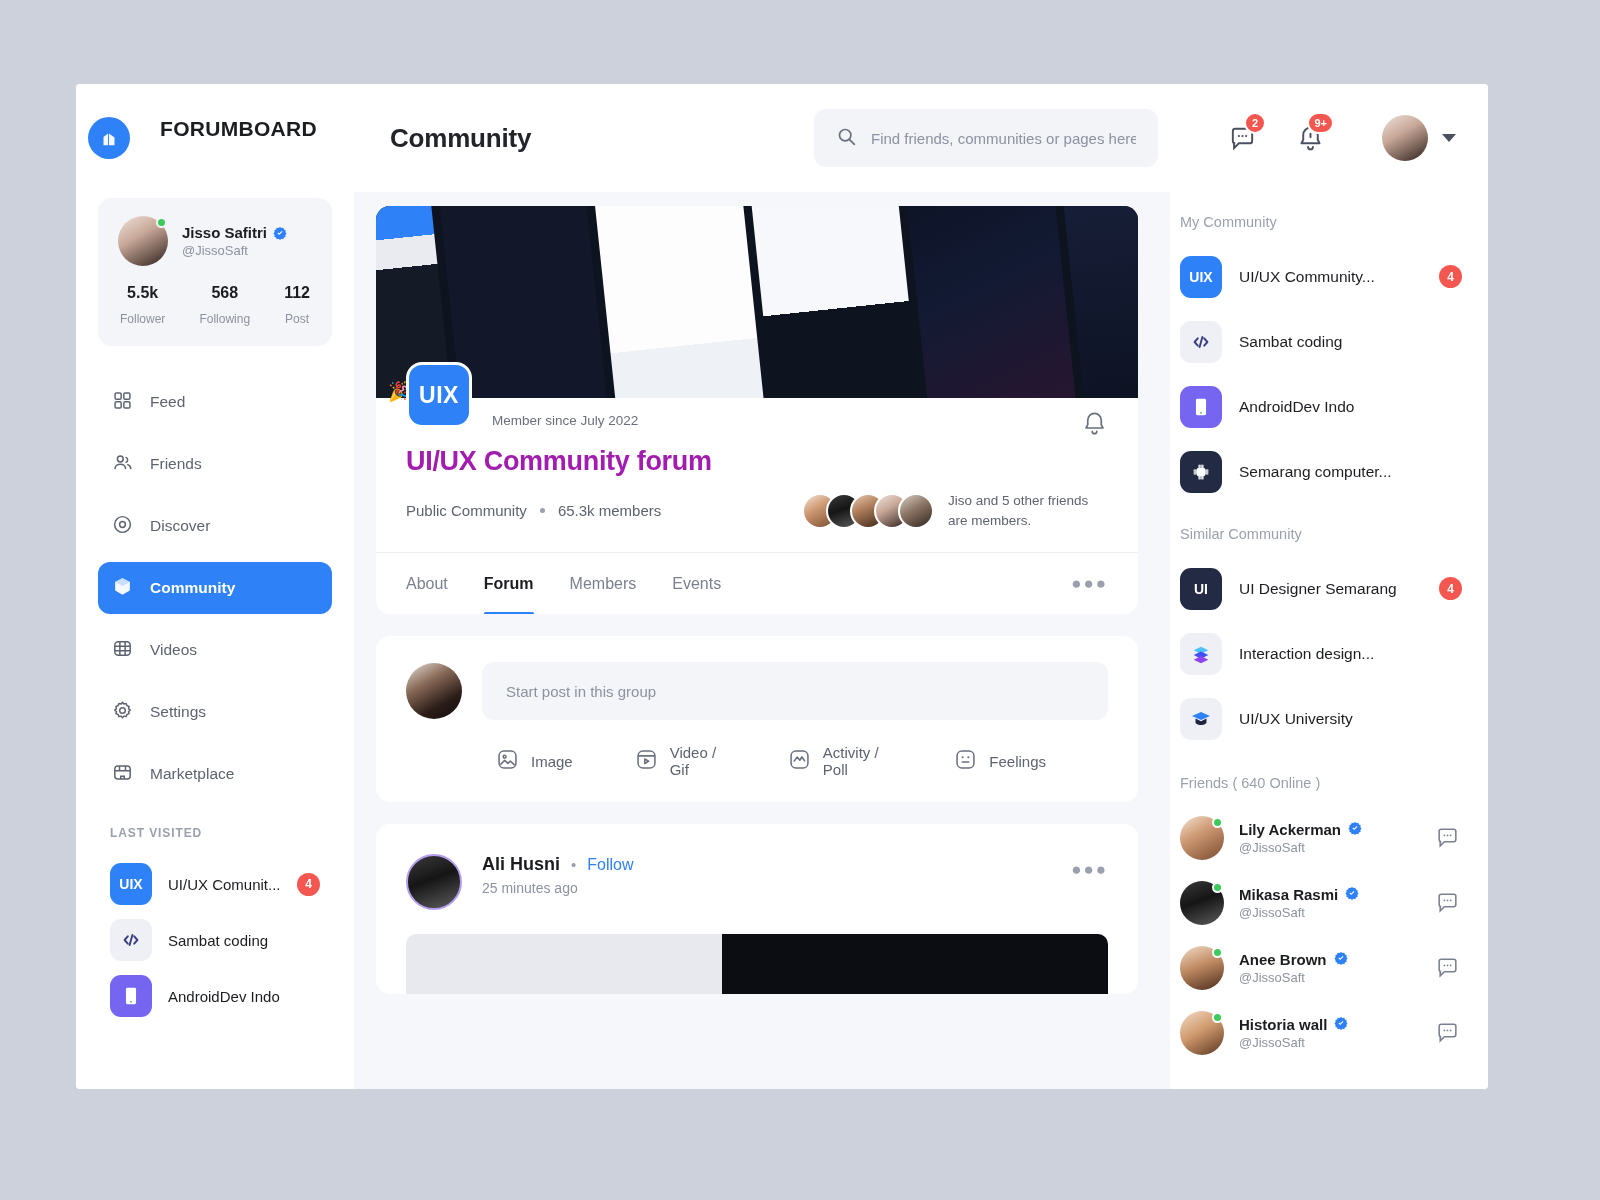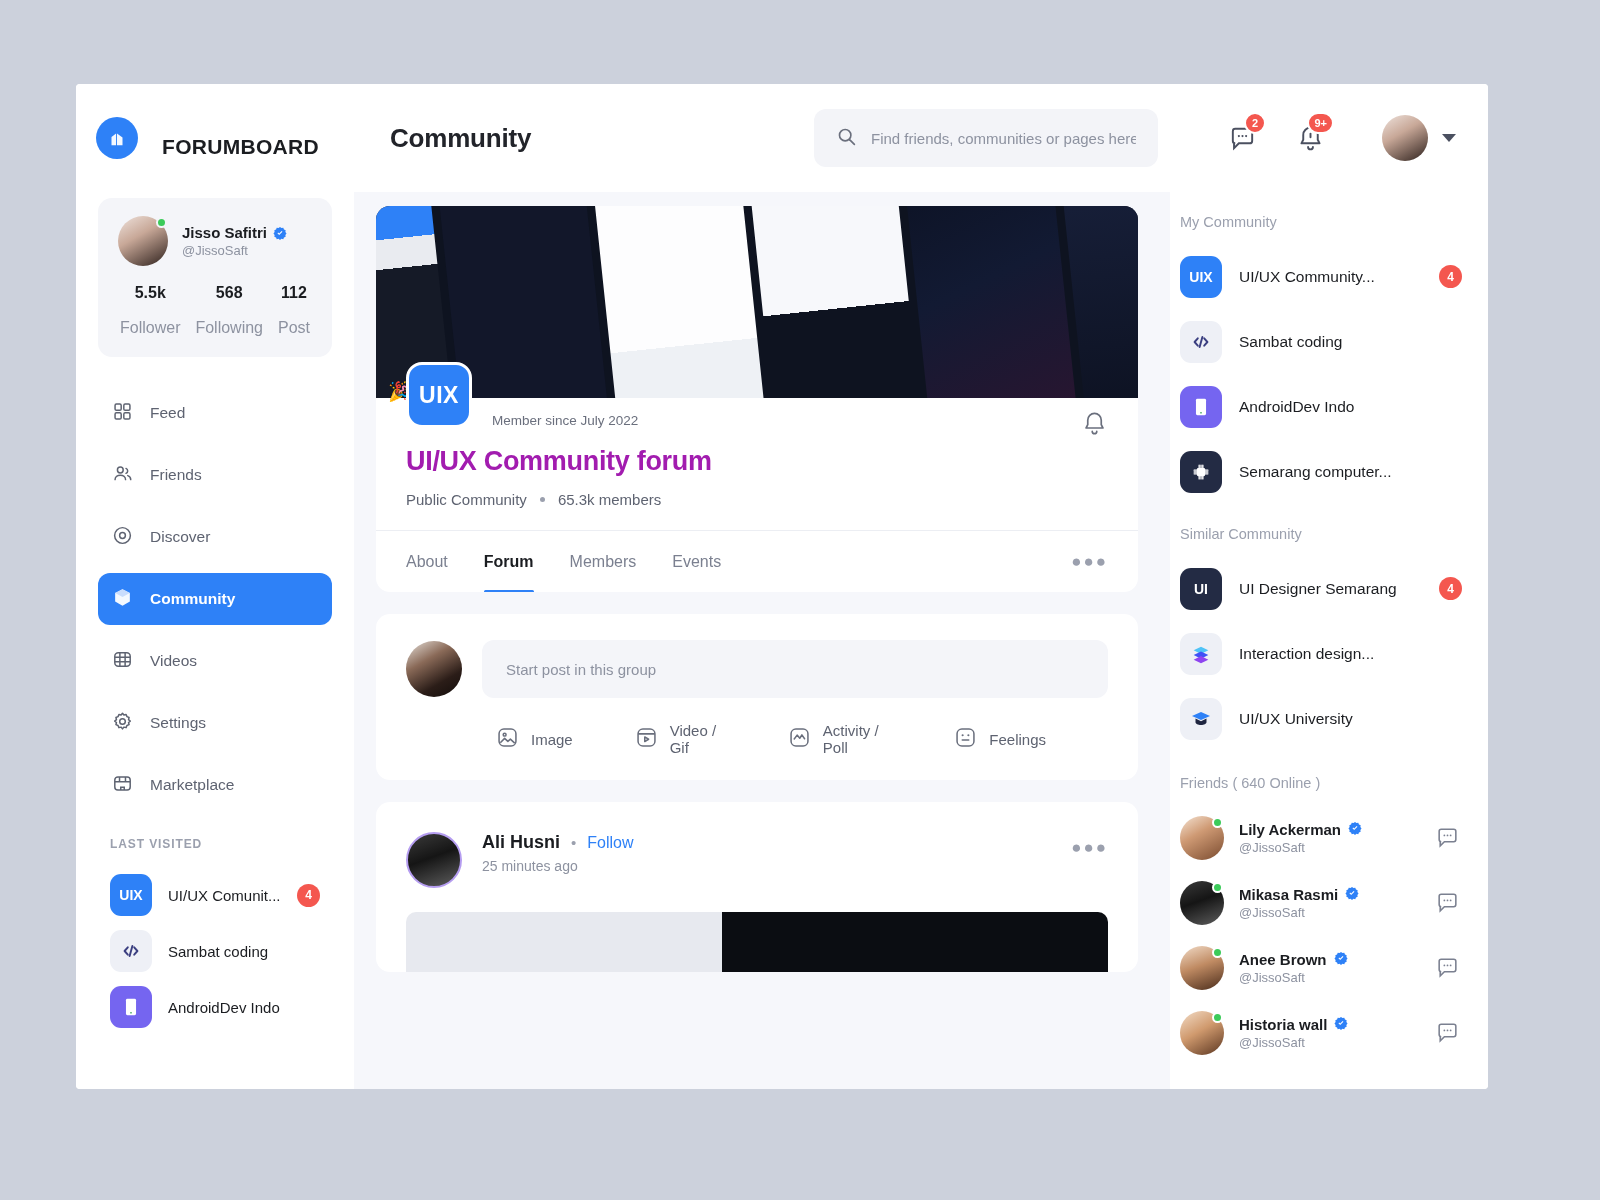--- a/index.html
+++ b/index.html
@@ -27,23 +27,23 @@
     flex: 0 0 108px;
     display: flex;
     align-items: center;
     background: #fff;
     position: relative;
   }
   .brand {
     width: 278px;
     flex: 0 0 278px;
     display: flex;
-    align-items: flex-end;
-    gap: 24px;
-    padding-left: 20px;
+    align-items: flex-start;
+    gap: 30px;
+    padding-left: 12px;
   }
   .brand-logo {
     width: 42px; height: 42px;
     border-radius: 50%;
     background: #2e81f7;
     display: flex; align-items: center; justify-content: center;
   }
   .brand-name {
     font-size: 21px;
     font-weight: 700;
@@ -128,21 +128,21 @@
     position: absolute; top: 1px; right: 1px;
     width: 11px; height: 11px; border-radius: 50%;
     background: #3ccb5a; border: 2px solid #f4f5f9;
   }
   .pname { display: flex; align-items: center; gap: 6px; font-size: 15px; font-weight: 700; color: #1b1d21; }
   .phandle { font-size: 13px; color: #8d92a0; margin-top: 2px; }
   .verified { width: 14px; height: 14px; display: inline-block; }
   .stats { display: flex; justify-content: space-between; margin-top: 18px; padding: 0 2px; }
   .stat { text-align: center; }
   .stat-num { font-size: 16px; font-weight: 700; color: #1b1d21; }
-  .stat-lbl { font-size: 16px; color: #8d92a0; margin-top: 17px; text-align: center; }
+  .stat-lbl { font-size: 12px; color: #8d92a0; margin-top: 10px; text-align: center; }
 
   .nav { margin-top: 30px; }
   .nav-item {
     display: flex; align-items: center; gap: 17px;
     height: 52px;
     padding: 0 14px;
     border-radius: 12px;
     color: #5e6371;
     font-size: 15.5px;
     margin-bottom: 10px;
@@ -468,20 +468,30 @@
           </div>
           <div class="member-since">Member since July 2022</div>
           <div class="comm-title">UI/UX Community forum</div>
 
           <div class="comm-meta-row">
             <div class="comm-meta">
               <span>Public Community</span>
               <span class="dot-sep"></span>
               <span>65.3k members</span>
             </div>
+            <div class="friends-group">
+              <div class="stack">
+                <div class="av img-i" style="width:36px;height:36px"></div>
+                <div class="av img-b" style="width:36px;height:36px"></div>
+                <div class="av img-f" style="width:36px;height:36px"></div>
+                <div class="av img-d" style="width:36px;height:36px"></div>
+                <div class="av img-e" style="width:36px;height:36px"></div>
+              </div>
+              <div class="friends-note">Jiso and 5 other friends are members.</div>
+            </div>
           </div>
         </div>
 
         <div class="tabs">
           <div class="tab">About</div>
           <div class="tab active">Forum</div>
           <div class="tab">Members</div>
           <div class="tab">Events</div>
           <div class="dots">●●●</div>
         </div>

